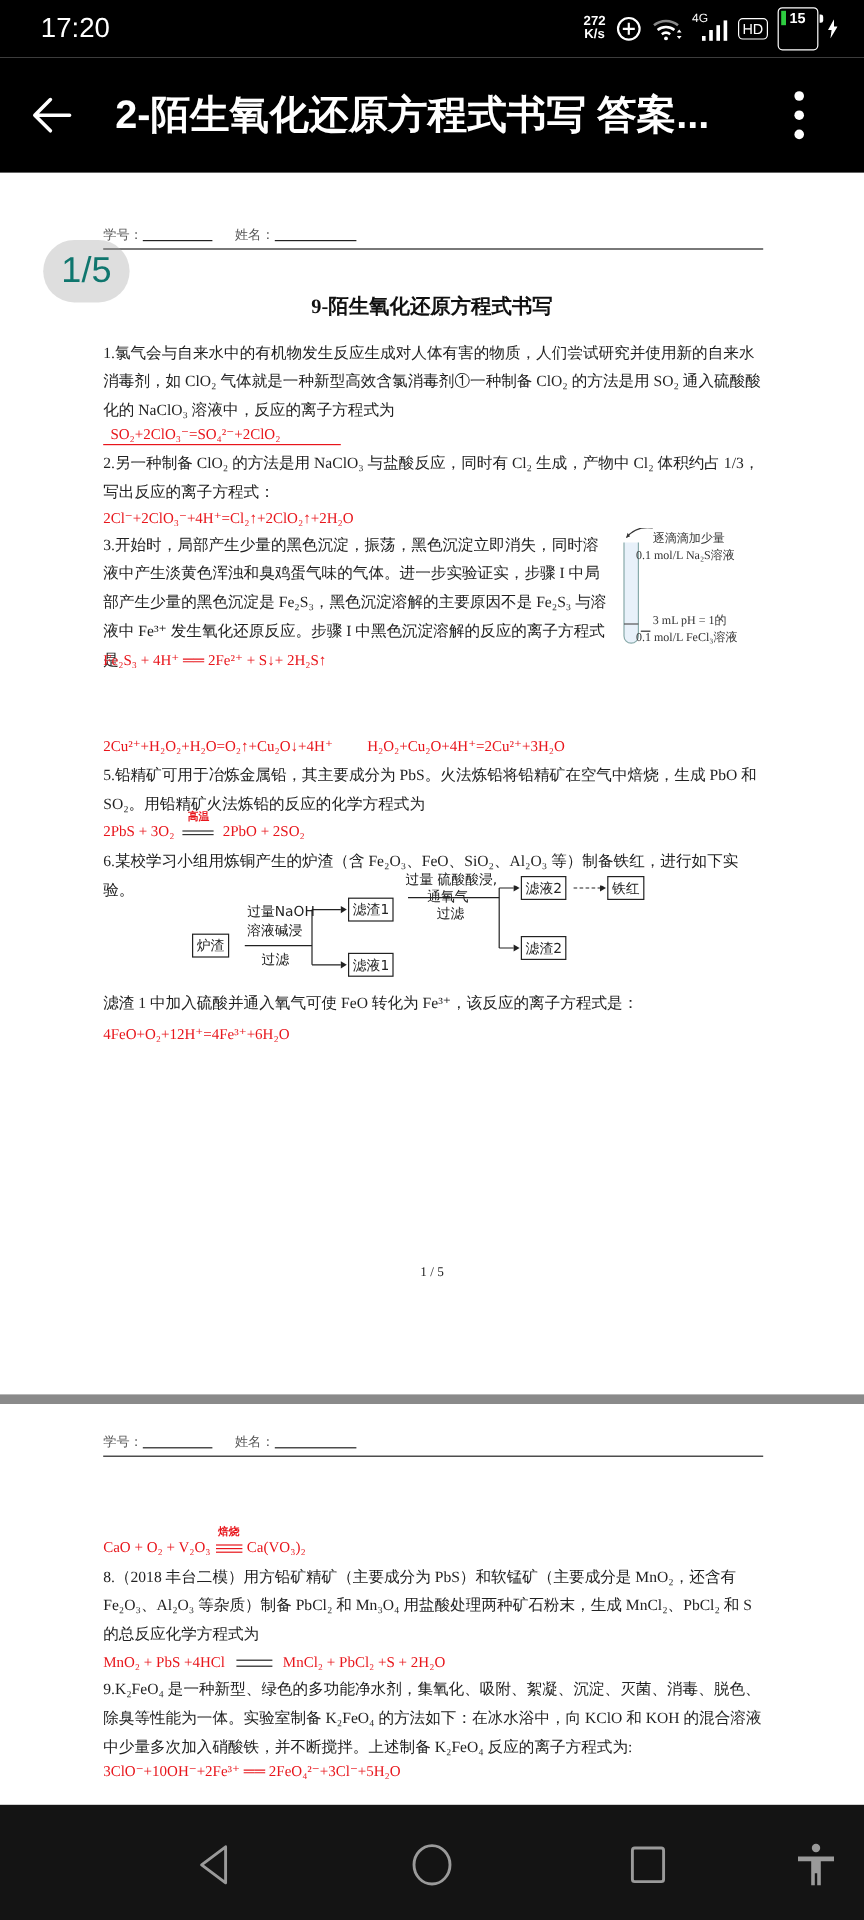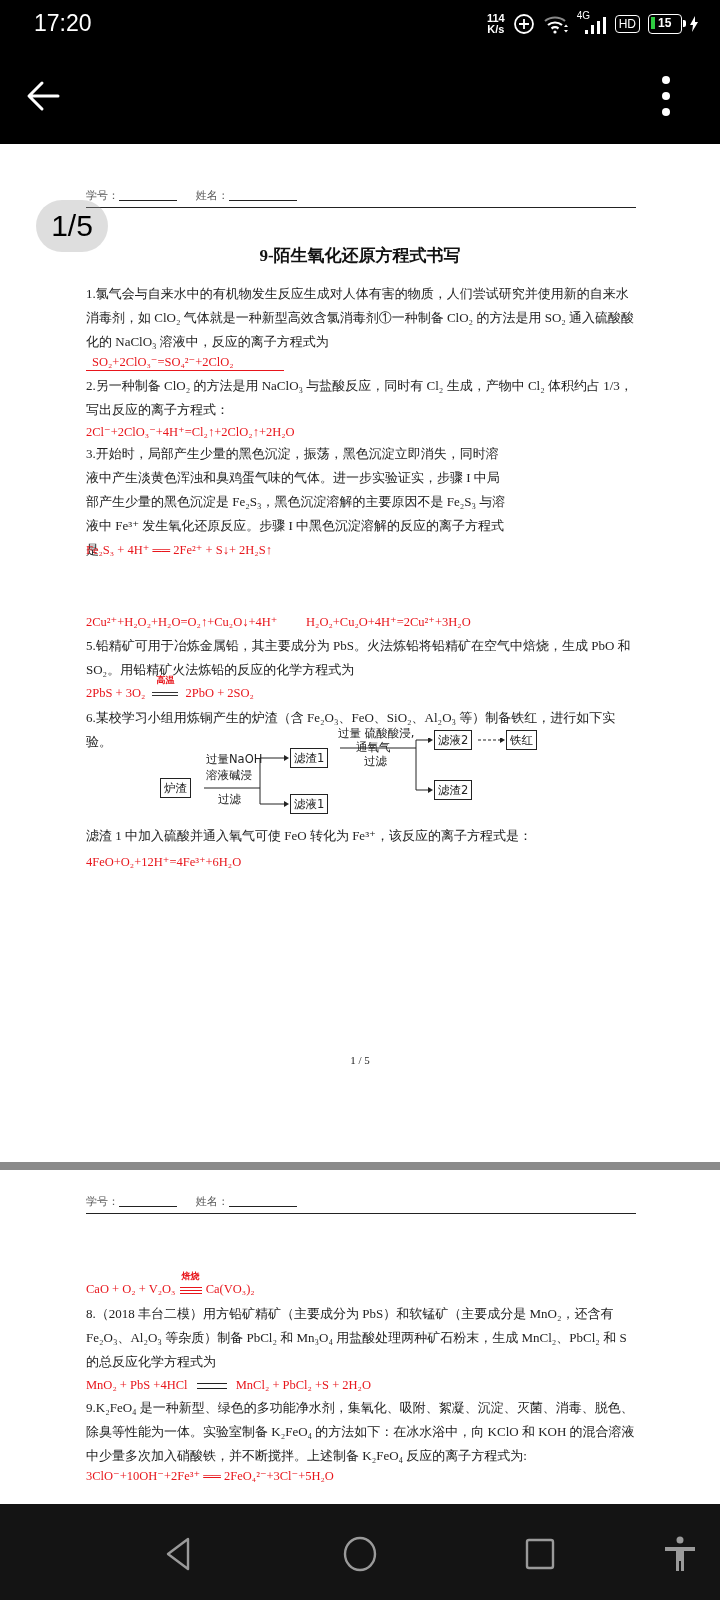--- a/index.html
+++ b/index.html
@@ -15,21 +15,21 @@
 .appbar .title{position:absolute;left:96px;top:26px;font-size:33px;font-weight:bold;white-space:nowrap;width:520px;overflow:hidden;text-overflow:ellipsis;}
 .appbar .more{position:absolute;left:656px;top:26px;width:20px;height:44px;}
 .viewer{position:absolute;left:0;top:144px;width:720px;height:1360px;background:#fff;overflow:hidden;}
 .page{position:absolute;left:0;width:720px;background:#fff;}
 .page1{top:0;height:1020px;}
 .sep{position:absolute;left:0;top:1018px;width:720px;height:8px;background:#8a8a8a;}
 .page2{top:1026px;height:400px;}
 .hdr{position:absolute;left:86px;width:550px;border-bottom:1.3px solid #222;font-size:11px;color:#555;height:20px;}
 .hdr span{display:inline-block;}
 .blank{display:inline-block;border-bottom:1px solid #222;height:10px;vertical-align:middle;}
-.badge{position:absolute;left:36px;top:56px;width:72px;height:52px;border-radius:26px;background:rgba(160,160,160,0.35);color:#000000;font-family:"Liberation Sans","DejaVu Sans",sans-serif;font-size:30px;text-align:center;line-height:52px;}
+.badge{position:absolute;left:36px;top:56px;width:72px;height:52px;border-radius:26px;background:rgba(160,160,160,0.35);color:#0f766e;font-family:"Liberation Sans","DejaVu Sans",sans-serif;font-size:30px;text-align:center;line-height:52px;}
 .doc-title{position:absolute;left:0;width:720px;text-align:center;font-size:17px;font-weight:bold;color:#111;}
 .p{position:absolute;left:86px;width:550px;font-size:13px;line-height:24px;color:#222;}
 .ans{position:absolute;left:86px;font-size:12.5px;color:#e8151b;white-space:nowrap;}
 .eqcond{display:inline-block;position:relative;width:26px;height:14px;vertical-align:middle;margin:0 4px;}
 .eqcond i{position:absolute;left:0;right:0;height:1px;background:#e8151b;}
 .eqcond b{position:absolute;left:0;right:0;top:-13px;font-size:9px;text-align:center;font-style:normal;color:#e8151b;}
 .dline{display:inline-block;width:30px;height:6px;border-top:1.5px solid #222;border-bottom:1.5px solid #222;vertical-align:middle;margin:0 6px;}
 .tube-wrap{position:absolute;left:510px;top:296px;width:130px;height:110px;font-size:10px;color:#333;}
 .flow{position:absolute;left:160px;top:594px;width:400px;height:80px;font-size:12px;font-family:"DejaVu Sans",sans-serif;color:#222;}
 .box{position:absolute;border:1px solid #222;padding:0 3px;height:20px;line-height:18px;font-size:11.5px;background:#fff;}
@@ -38,21 +38,21 @@
 .navbar{position:absolute;left:0;top:1504px;width:720px;height:96px;background:#141414;}
 .navbtn{position:absolute;top:30px;width:40px;height:40px;}
 </style>
 </head>
 <body>
 
 <div class="statusbar">
   <span class="time">17:20</span>
   <div class="status-icons">
     <div class="netspeed">
-      <div>114</div>
+      <div>272</div>
       <div>K/s</div>
     </div>
     <svg class="ic" width="22" height="22" viewBox="0 0 22 22">
         <circle cx="11" cy="11" r="9" fill="none" stroke="#fff" stroke-width="1.8"></circle>
         <path d="M11 6v10M6 11h10" stroke="#fff" stroke-width="1.8"></path>
       </svg>
     <svg class="ic" width="26" height="20" viewBox="0 0 26 20">
         <path d="M2 7a16 16 0 0 1 20 0" fill="none" stroke="#888" stroke-width="2.2"></path>
         <path d="M5 11a11 11 0 0 1 14 0" fill="none" stroke="#fff" stroke-width="2.2"></path>
         <path d="M8.5 14.5a6 6 0 0 1 7 0" fill="none" stroke="#fff" stroke-width="2.2"></path>
@@ -60,35 +60,36 @@
         <path d="M21 13l2-2.5 2 2.5zM21 16l2 2.5 2-2.5z" fill="#fff"></path>
       </svg>
     <div style="position:relative;width:30px;height:24px;">
       <span style="position:absolute;left:0;top:-2px;font-size:10px;">4G</span>
       <span style="position:absolute;left:8px;bottom:2px;width:3px;height:4px;background:#fff;"></span>
       <span style="position:absolute;left:14px;bottom:2px;width:3px;height:9px;background:#fff;"></span>
       <span style="position:absolute;left:20px;bottom:2px;width:3px;height:13px;background:#fff;"></span>
       <span style="position:absolute;left:26px;bottom:2px;width:3px;height:17px;background:#fff;"></span>
     </div>
     <div style="border:1.6px solid #fff;border-radius:4px;font-size:12px;padding:1px 3px;line-height:14px;text-align:right;">HD</div>
-    <div style="position:relative;width:34px;height:20px;border:1.8px solid #fff;border-radius:4px;">
+    <div style="position:relative;width:34px;height:36px;border:1.8px solid #fff;border-radius:4px;">
       <span style="position:absolute;left:2px;top:2px;width:4px;height:12px;background:#2ecc40;"></span>
       <span style="position:absolute;left:9px;top:0px;font-size:12px;font-weight:bold;line-height:16px;">15</span>
       <span style="position:absolute;right:-5px;top:5px;width:3px;height:7px;background:#fff;border-radius:0 2px 2px 0;"></span>
     </div>
     <svg class="ic" width="8" height="16" viewBox="0 0 8 16">
         <path d="M5 0L0 9h3l-1 7 6-10H5z" fill="#fff"></path>
       </svg>
   </div>
 </div>
 
 <div class="appbar">
   <svg class="back" viewBox="0 0 40 40">
       <path d="M34 20H6M18 7L5 20l13 13" fill="none" stroke="#fff" stroke-width="3" stroke-linecap="round" stroke-linejoin="round"></path>
     </svg>
+  <div class="title">2-陌生氧化还原方程式书写 答案...</div>
   <svg class="more" viewBox="0 0 20 44">
       <circle cx="10" cy="6" r="4" fill="#fff"></circle>
       <circle cx="10" cy="22" r="4" fill="#fff"></circle>
       <circle cx="10" cy="38" r="4" fill="#fff"></circle>
     </svg>
 </div>
 
 <div class="viewer">
 
   <div class="page page1">
@@ -99,20 +100,33 @@
 
     <div class="doc-title" style="top:100px;">9-陌生氧化还原方程式书写</div>
 
     <div class="p" style="top:138px;">1.氯气会与自来水中的有机物发生反应生成对人体有害的物质，人们尝试研究并使用新的自来水消毒剂，如 ClO₂ 气体就是一种新型高效含氯消毒剂①一种制备 ClO₂ 的方法是用 SO₂ 通入硫酸酸化的 NaClO₃ 溶液中，反应的离子方程式为</div>
     <div class="ans" style="top:210px;border-bottom:1.5px solid #e8151b;width:198px;padding-left:6px;">SO₂+2ClO₃⁻=SO₄²⁻+2ClO₂</div>
 
     <div class="p" style="top:230px;">2.另一种制备 ClO₂ 的方法是用 NaClO₃ 与盐酸反应，同时有 Cl₂ 生成，产物中 Cl₂ 体积约占 1/3，写出反应的离子方程式：</div>
     <div class="ans" style="top:280px;">2Cl⁻+2ClO₃⁻+4H⁺=Cl₂↑+2ClO₂↑+2H₂O</div>
 
     <div class="p" style="top:298px;width:420px;">3.开始时，局部产生少量的黑色沉淀，振荡，黑色沉淀立即消失，同时溶液中产生淡黄色浑浊和臭鸡蛋气味的气体。进一步实验证实，步骤 I 中局部产生少量的黑色沉淀是 Fe₂S₃，黑色沉淀溶解的主要原因不是 Fe₂S₃ 与溶液中 Fe³⁺ 发生氧化还原反应。步骤 I 中黑色沉淀溶解的反应的离子方程式是</div>
+    <div class="tube-wrap">
+      <svg width="40" height="110" style="position:absolute;left:0;top:0;" viewBox="0 0 40 110">
+          <path d="M10 12v78a6 6 0 0 0 12 0V12" fill="#e8f1fa" stroke="#8aa" stroke-width="1"></path>
+          <line x1="10" y1="80" x2="22" y2="80" stroke="#555"></line>
+          <path d="M12 8q8-10 22-8" fill="none" stroke="#333"></path>
+          <path d="M12 8l1-4 2 3z" fill="#333"></path>
+          <line x1="24" y1="86" x2="32" y2="86" stroke="#333"></line>
+        </svg>
+      <div style="position:absolute;left:34px;top:2px;">逐滴滴加少量</div>
+      <div style="position:absolute;left:20px;top:16px;">0.1 mol/L Na₂S溶液</div>
+      <div style="position:absolute;left:34px;top:70px;">3 mL pH = 1的</div>
+      <div style="position:absolute;left:20px;top:84px;">0.1 mol/L FeCl₃溶液</div>
+    </div>
     <div class="ans" style="top:398px;">Fe₂S₃ + 4H⁺ ══ 2Fe²⁺ + S↓+ 2H₂S↑</div>
 
     <div class="ans" style="top:470px;">2Cu²⁺+H₂O₂+H₂O=O₂↑+Cu₂O↓+4H⁺</div>
     <div class="ans" style="top:470px;left:306px;">H₂O₂+Cu₂O+4H⁺=2Cu²⁺+3H₂O</div>
 
     <div class="p" style="top:490px;">5.铅精矿可用于冶炼金属铅，其主要成分为 PbS。火法炼铅将铅精矿在空气中焙烧，生成 PbO 和 SO₂。用铅精矿火法炼铅的反应的化学方程式为</div>
     <div class="ans" style="top:542px;">
       <span>2PbS + 3O₂</span>
       <span class="eqcond"><b>高温</b><i style="top:5px;background:#333;"></i><i style="top:8px;background:#333;"></i></span>
       <span>2PbO + 2SO₂</span>

